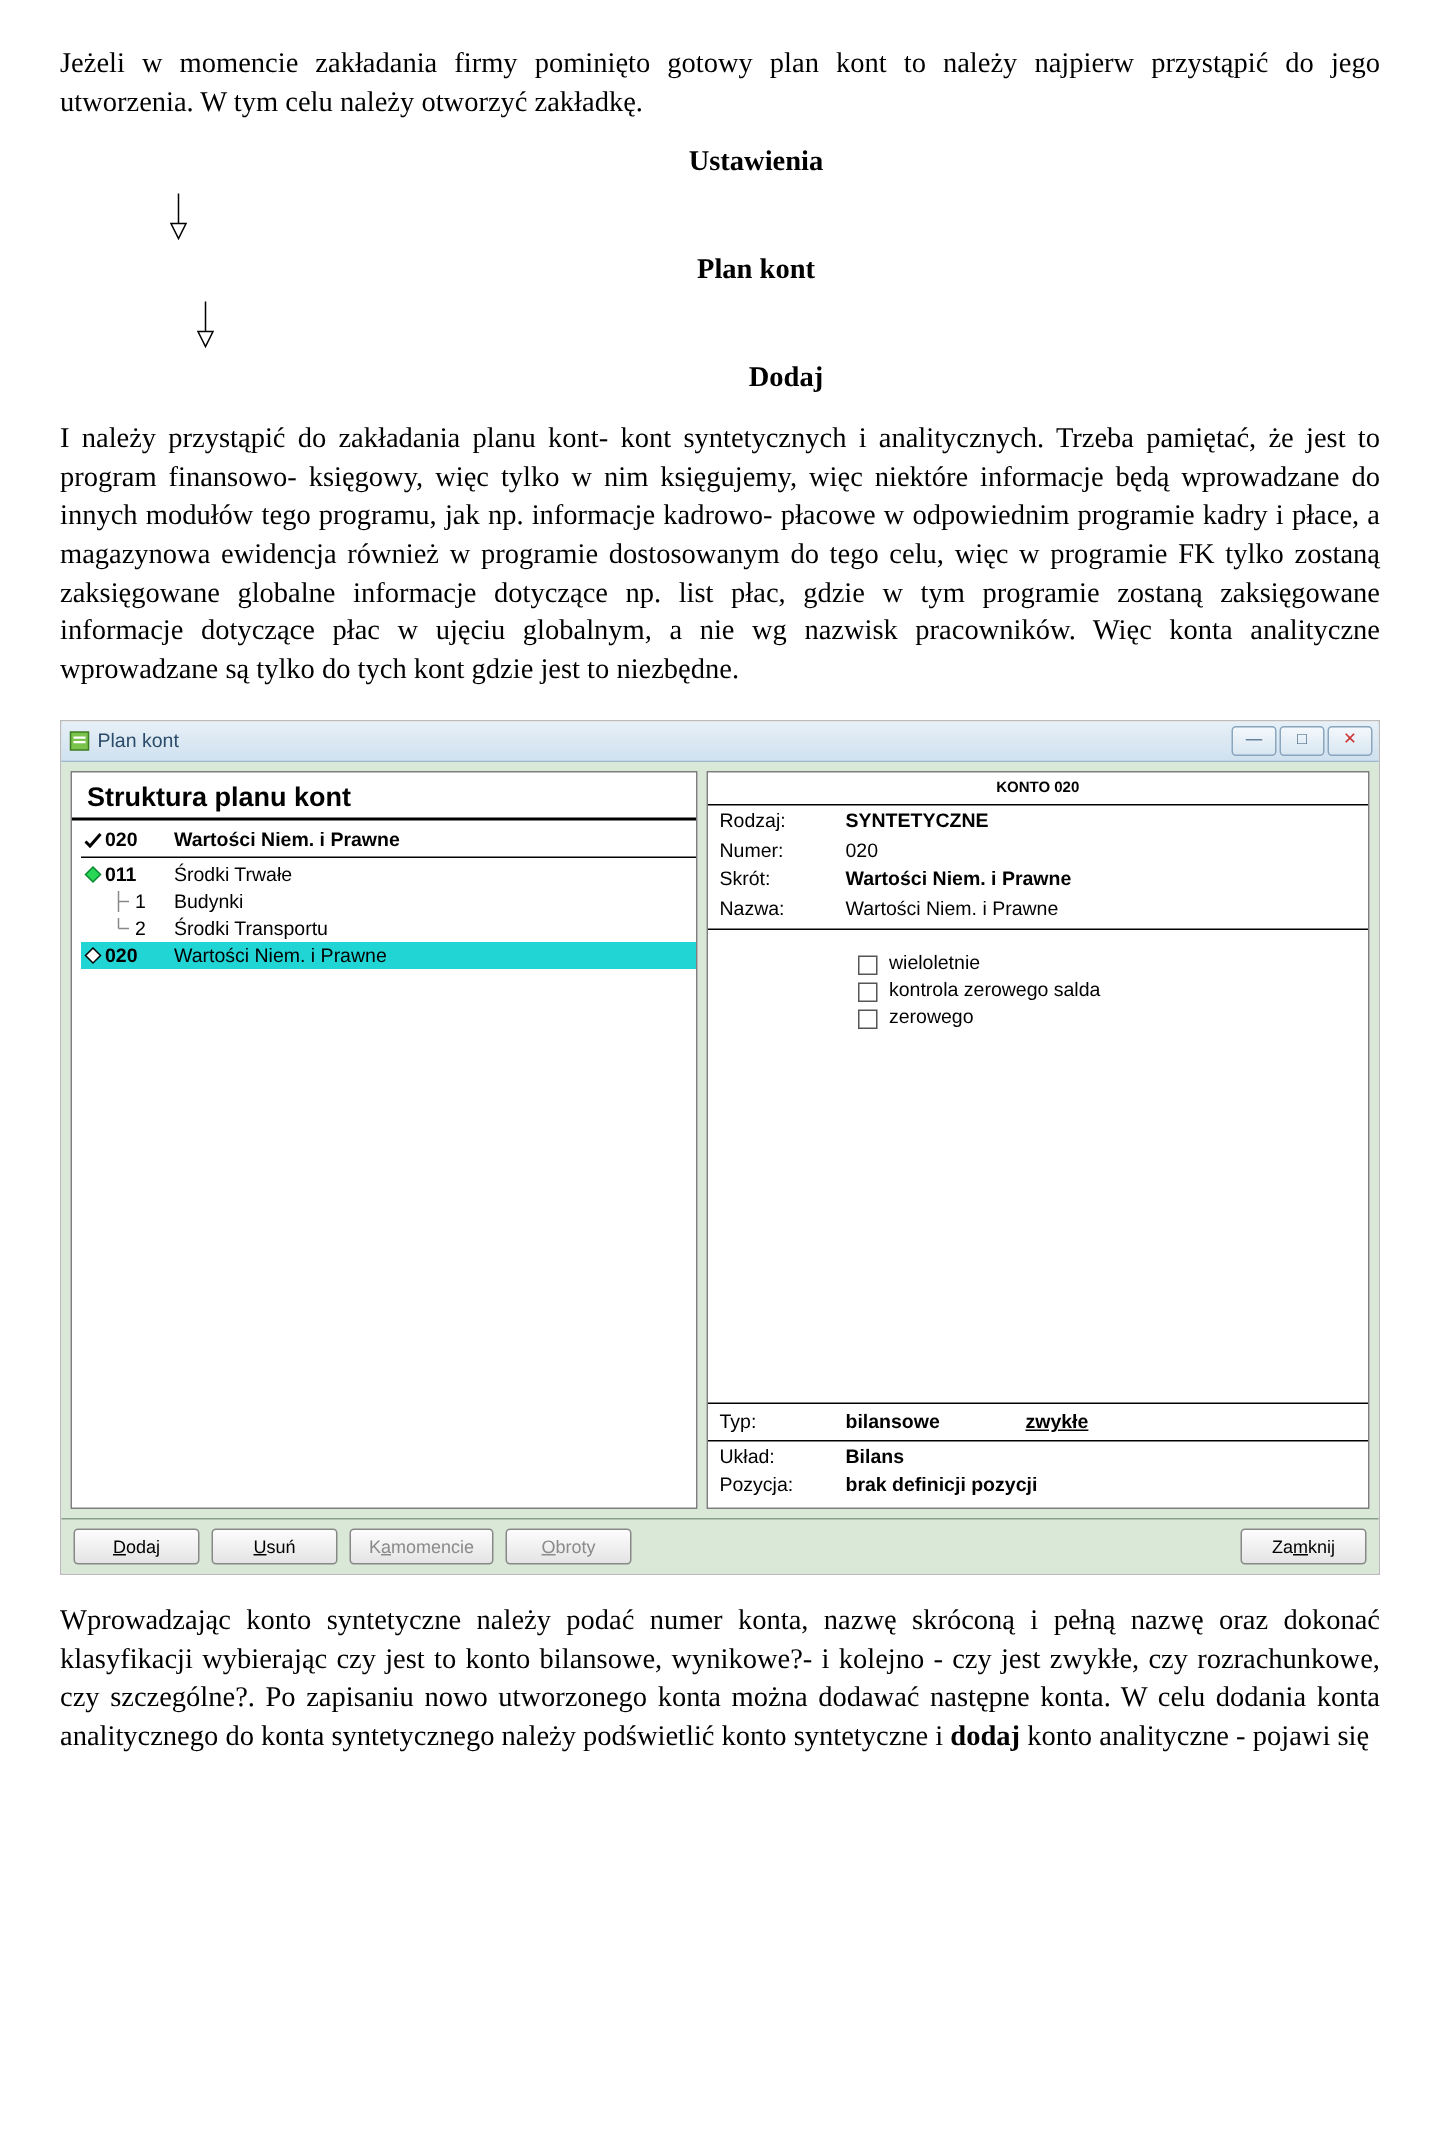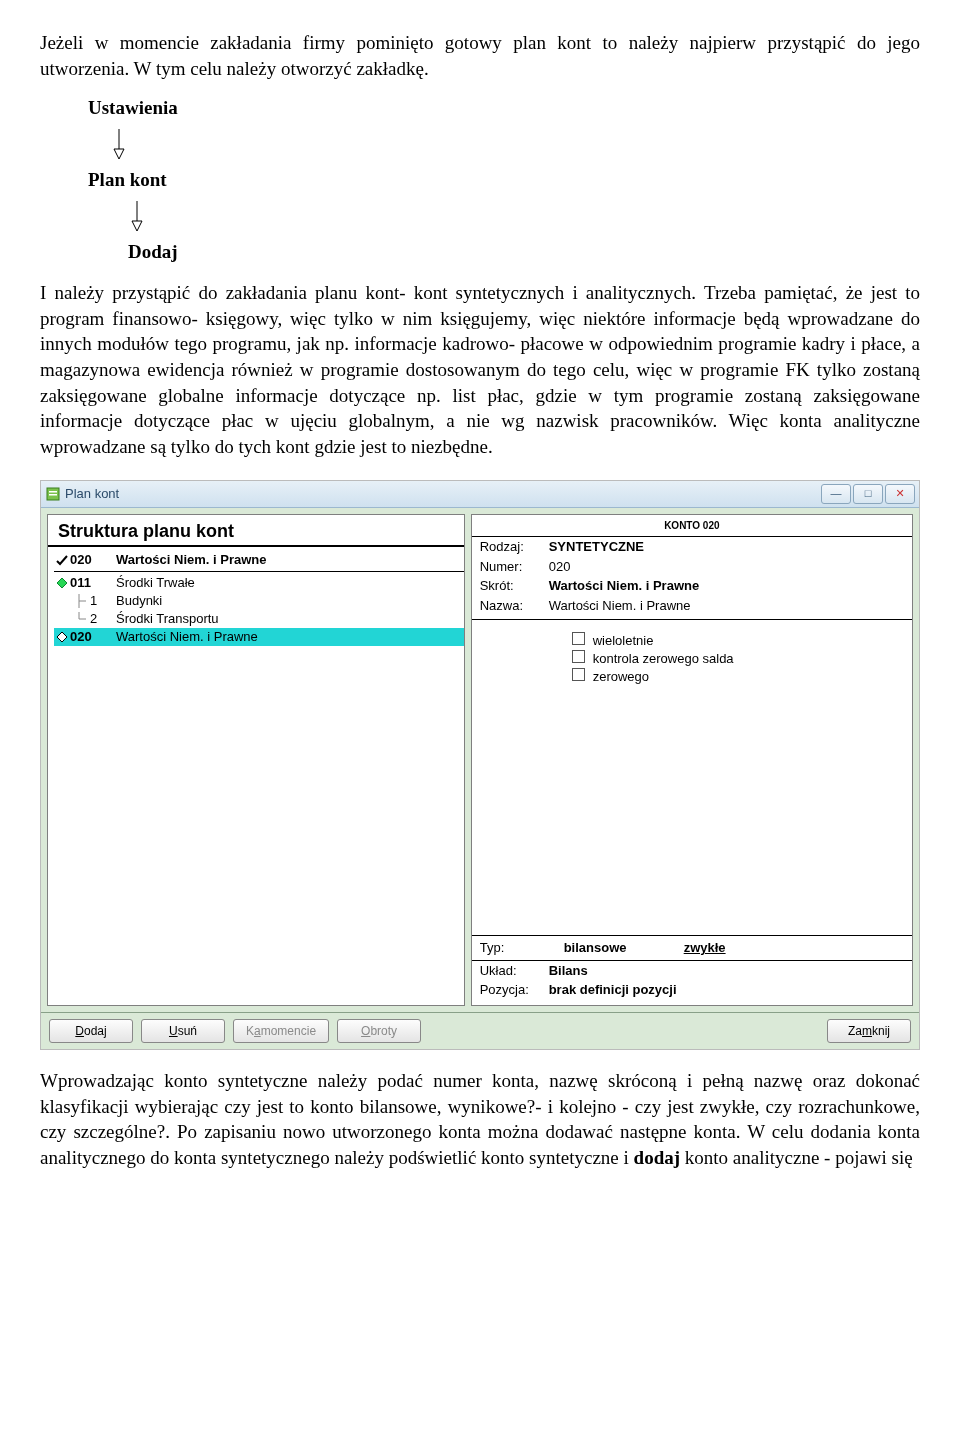--- a/index.html
+++ b/index.html
@@ -6,21 +6,21 @@
     font-family: "Times New Roman", serif;
     font-size: 19px;
     margin: 0;
     padding: 30px 40px;
     background: #fff;
     color: #000;
     line-height: 1.35;
   }
   p { margin: 0 0 6px 0; text-align: justify; }
   .chain { margin: 14px 0 16px 48px; }
-  .chain-item { font-weight: bold; margin: 4px 0 6px 0; }
+  .chain-item { font-weight: bold; margin: 4px 0 6px 0; text-align: center; }
   .arrow { margin: 4px 0 6px 22px; }
   .arrow svg { display: block; }
   .chain-indent { margin-left: 40px; }
   .screenshot-wrap {
     margin: 20px 0 18px 0;
     border: 1px solid #bbb;
   }
   .titlebar {
     height: 26px;
     display: flex;
@@ -79,26 +79,26 @@
   .tree-row.head { font-weight: bold; }
   .tree-row.selected { background: #22d5d5; color: #000; }
   .right-head {
     text-align: center;
     font-weight: bold;
     font-size: 10px;
     padding: 4px 0 4px 0;
     border-bottom: 1px solid #000;
   }
   .kv { display: flex; padding: 1px 8px; font-size: 13px; }
-  .kv .k { width: 69px; }
+  .kv .k { width: 84px; }
   .kv .v { flex: 1; font-weight: bold; }
   .kv .v.normal { font-weight: normal; }
   .sep-line { border-top: 1px solid #000; margin: 4px 0; }
   .checks { padding: 8px 0 0 100px; font-size: 13px; }
-  .check-row { display: flex; align-items: flex-start; height: 18px; }
+  .check-row { display: flex; align-items: flex-end; height: 18px; }
   .check-row .box {
     width: 11px; height: 11px;
     border: 1px solid #555;
     margin-right: 8px;
     background: #fff;
   }
   .right-bottom {
     position: absolute; left: 0; right: 0; bottom: 0;
     border-top: 1px solid #000;
   }

